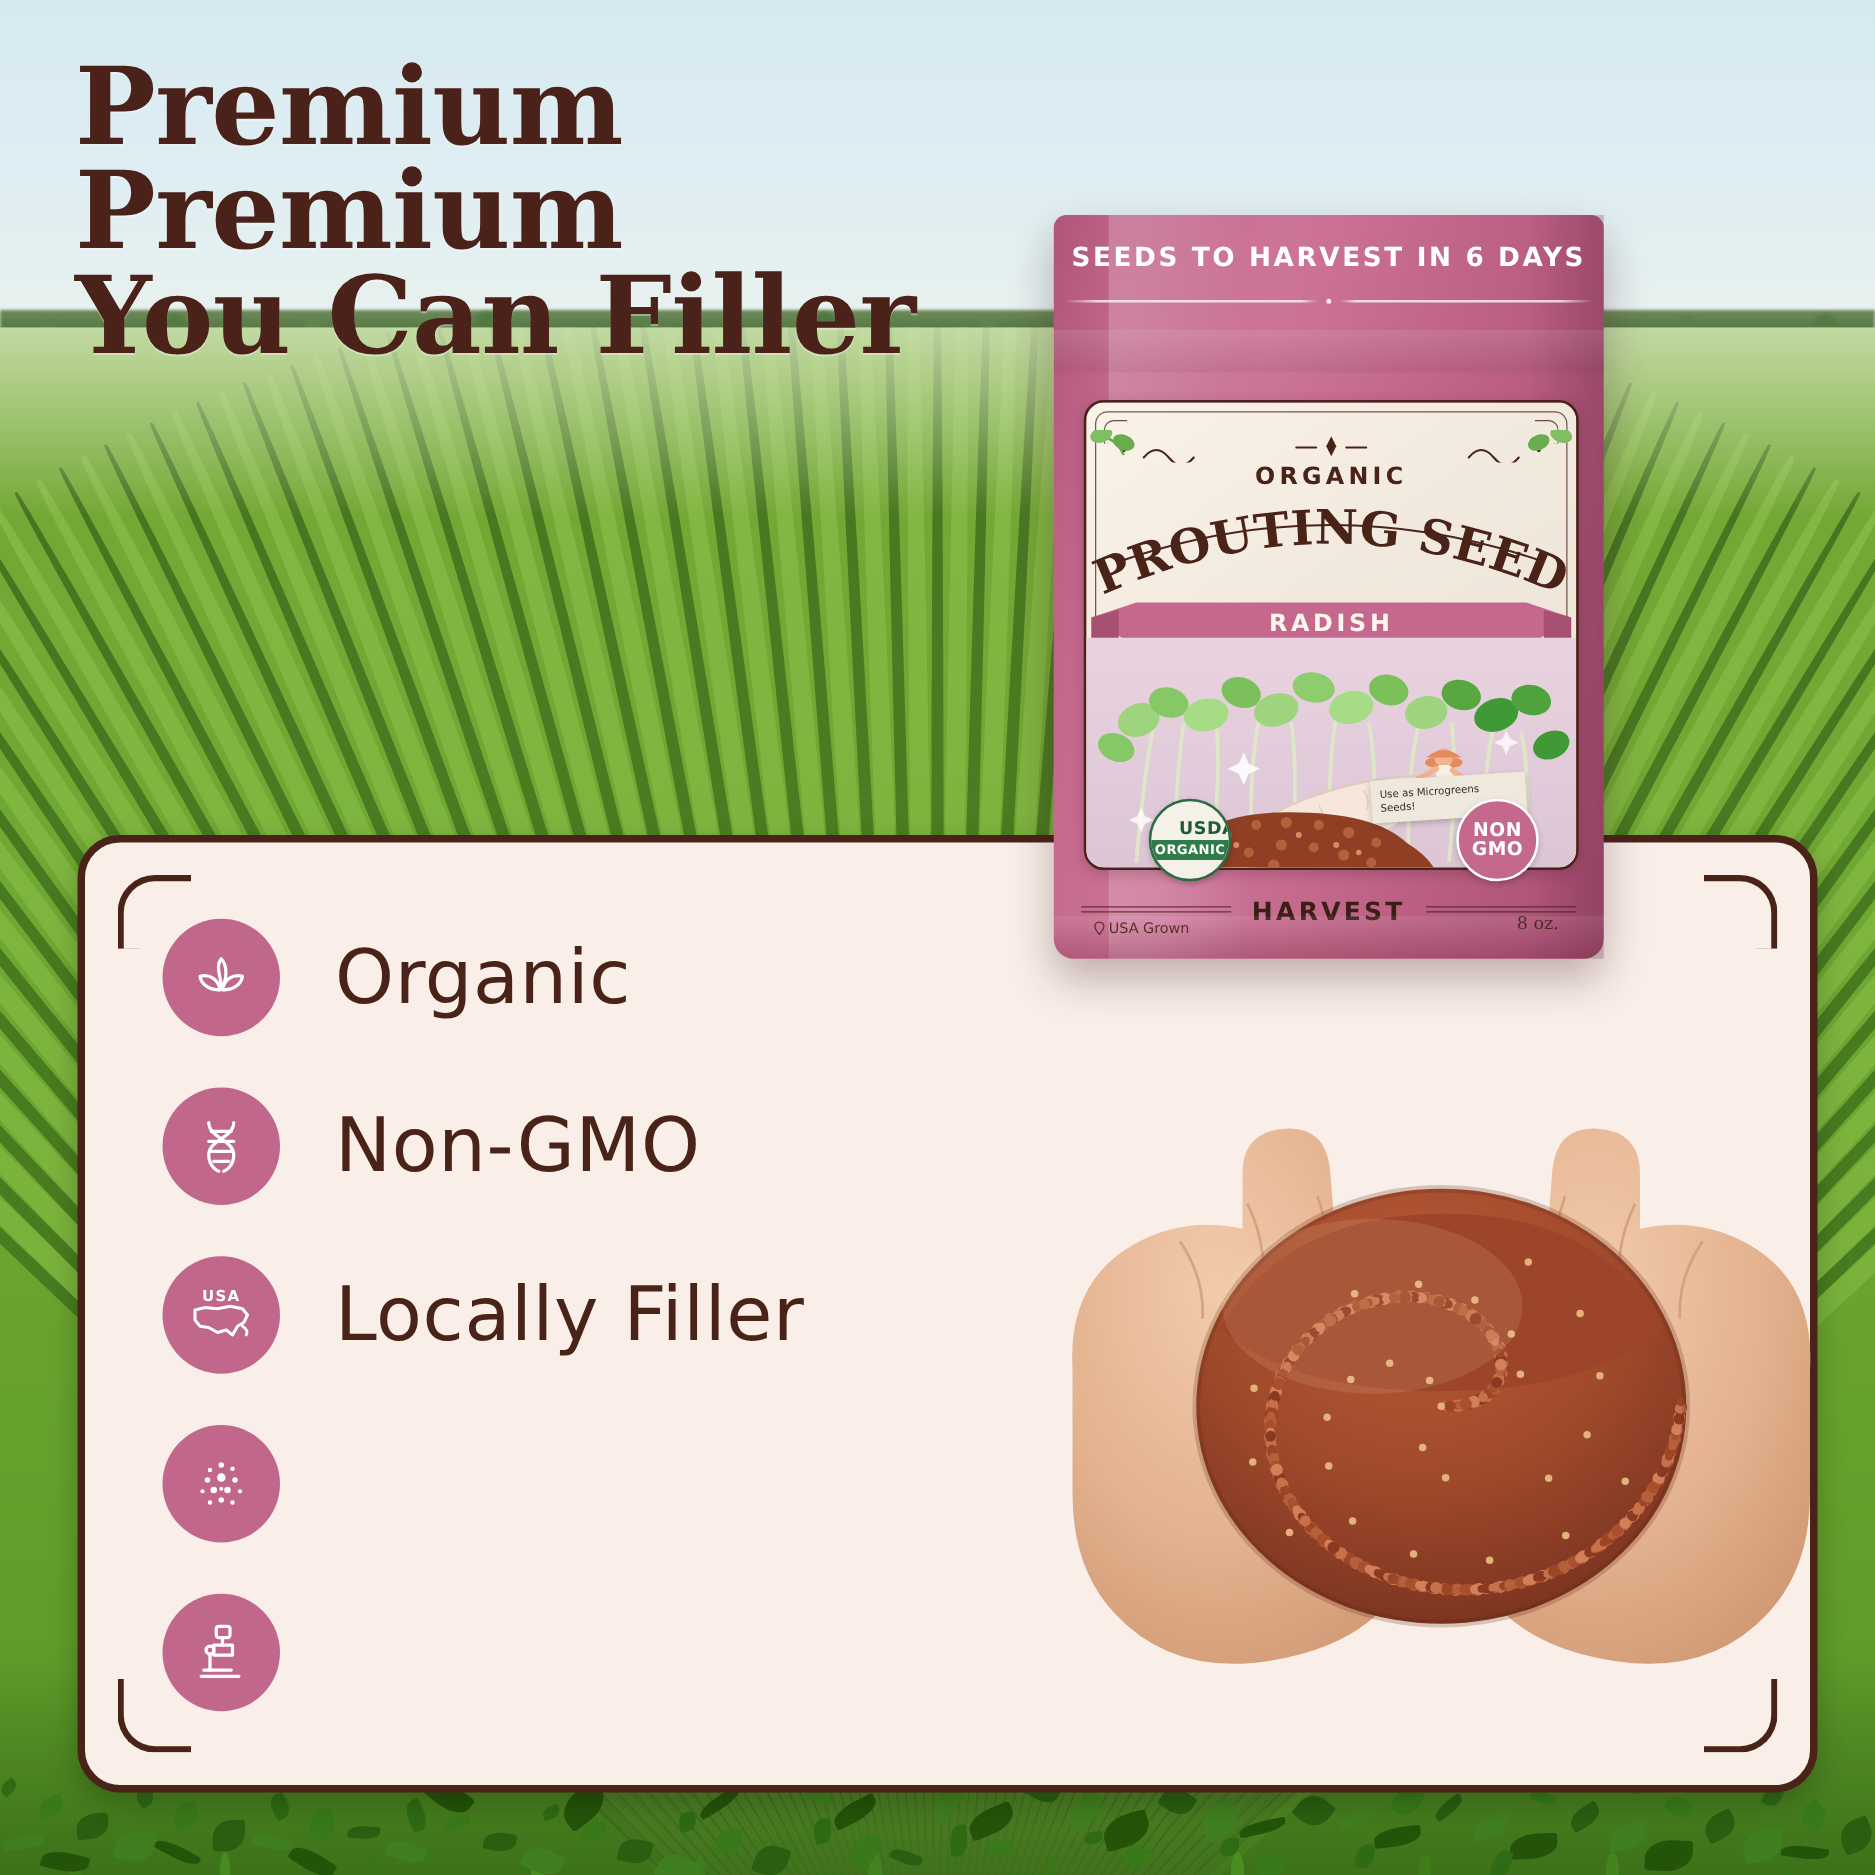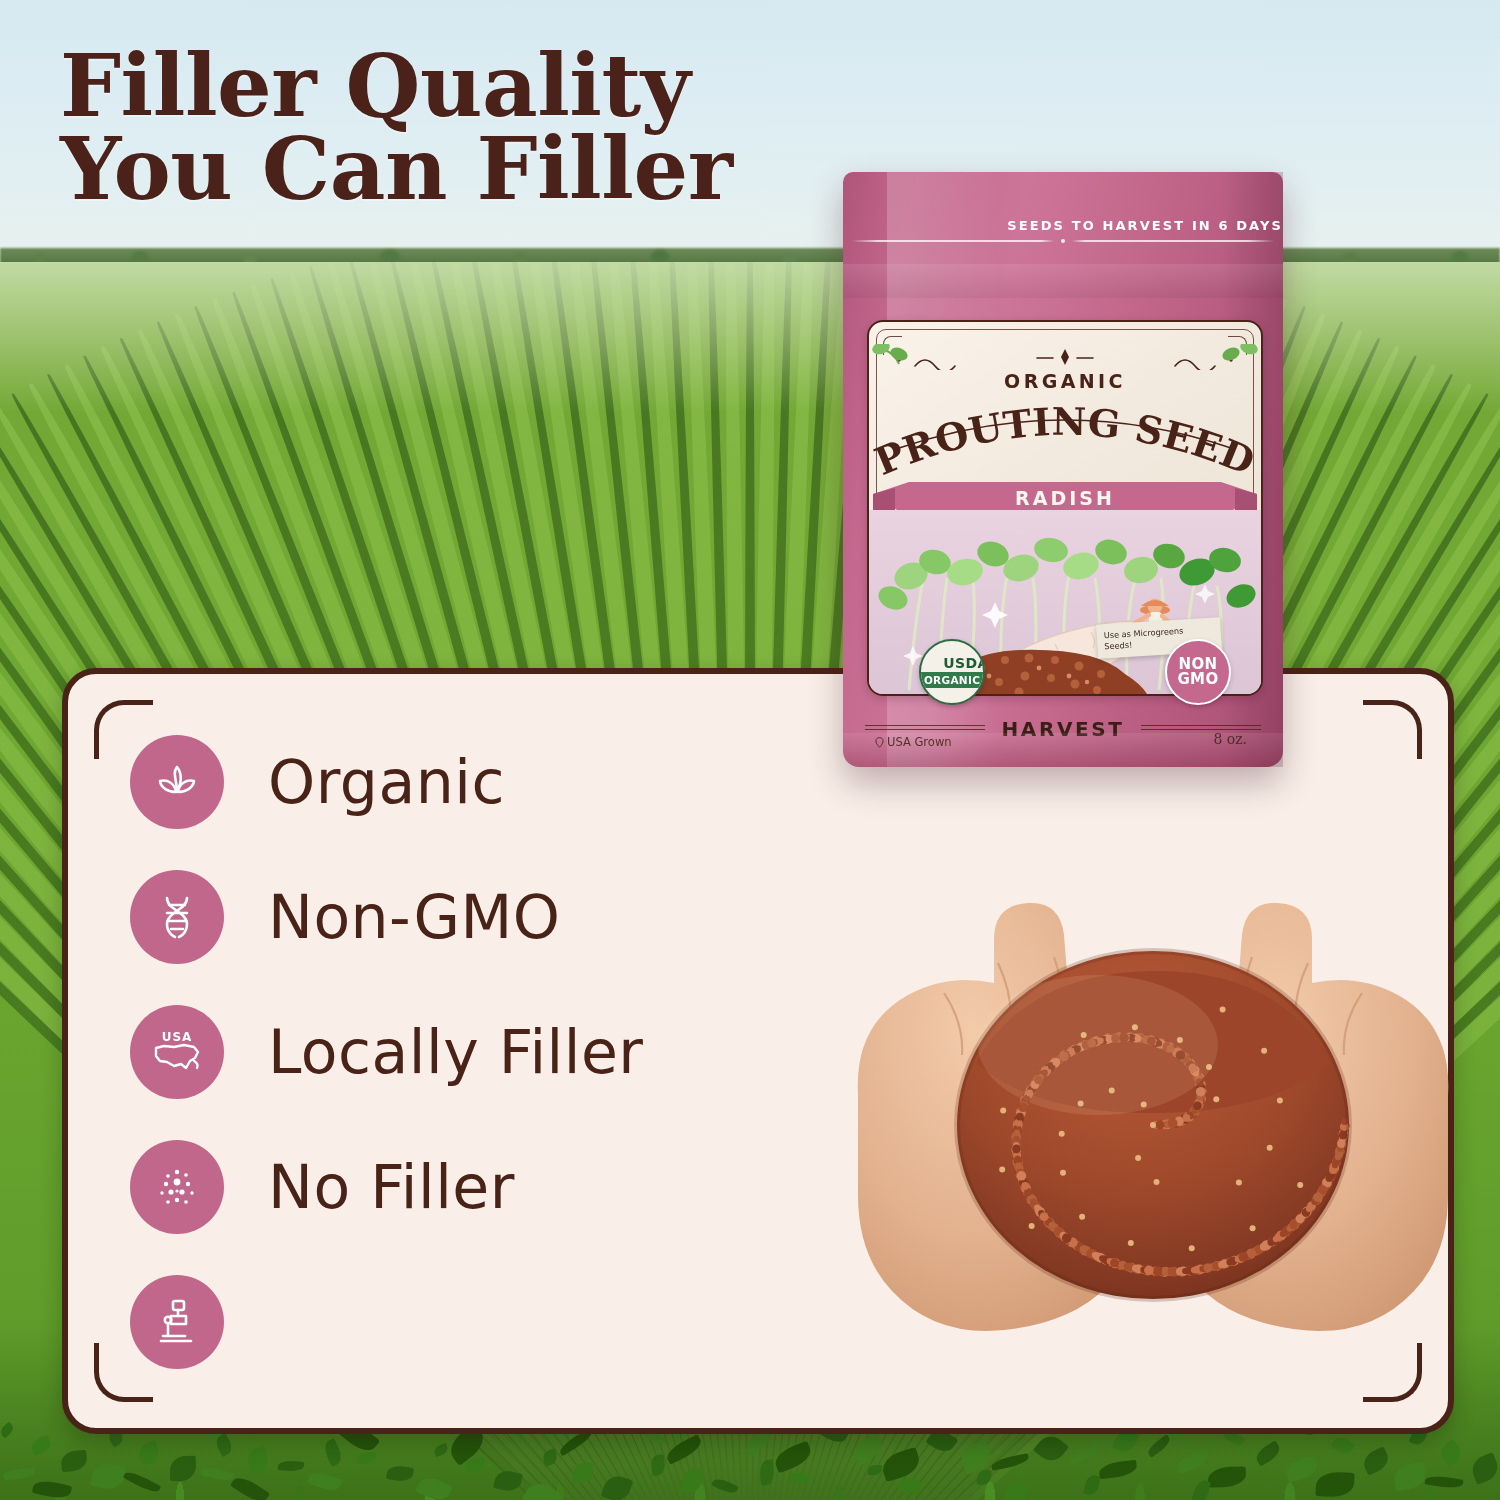--- a/index.html
+++ b/index.html
@@ -99,23 +99,23 @@
   .pouch .gloss{position:absolute;left:10%;top:0;width:26%;height:100%;
      background:linear-gradient(90deg,rgba(255,255,255,.20),rgba(255,255,255,0));}
   .pouch .gloss2{position:absolute;right:0;top:0;width:14%;height:100%;
      background:linear-gradient(90deg,rgba(0,0,0,0),rgba(70,15,40,.22));}
   .pouch .ziptop{position:absolute;left:0;right:0;top:68px;height:2px;
      background:linear-gradient(90deg,rgba(255,255,255,0) 2%,rgba(255,255,255,.75) 8%,rgba(255,255,255,.75) 45%,rgba(255,255,255,0) 48%,rgba(255,255,255,0) 52%,rgba(255,255,255,.75) 55%,rgba(255,255,255,.75) 92%,rgba(255,255,255,0) 98%);}
   .pouch .zipdot{position:absolute;left:50%;top:67px;width:4px;height:4px;margin-left:-2px;
      border-radius:50%;background:rgba(255,255,255,.85);}
   .pouch .zipband{position:absolute;left:0;right:0;top:92px;height:34px;
      background:linear-gradient(rgba(255,255,255,.09),rgba(0,0,0,.05));}
-  .pouchtop{position:absolute;left:0;right:0;top:22px;text-align:right;
-     color:#fff;font-size:13px;font-weight:700;letter-spacing:2.1px;
-     font-family:"DejaVu Sans", sans-serif;margin-top:24px;}
+  .pouchtop{position:absolute;left:0;right:0;top:22px;text-align:center;
+     color:#fff;font-size:21px;font-weight:700;letter-spacing:2.1px;
+     font-family:"DejaVu Sans", sans-serif;}
   .pouchbase{position:absolute;left:0;right:0;bottom:0;height:34px;
      background:linear-gradient(rgba(255,255,255,.08),rgba(120,40,65,.30));
      border-radius:0 0 16px 16px;}
 
   
   .label{position:absolute;left:24px;top:148px;width:392px;height:372px;
      background:linear-gradient(145deg,#faf3ea 0%,#f3eadf 40%,#efe6da 70%,#f7f0e6 100%);
      border:2px solid #4a2318;border-radius:16px;overflow:hidden;
      box-shadow:0 3px 10px rgba(60,20,35,.22);}
   .label .lframe{position:absolute;inset:7px;border:1.5px solid #4a2318;border-radius:10px;opacity:.75;}
@@ -368,21 +368,21 @@
         <i style="left:1425px;top:82px;width:38px;height:10px;background:#245409;transform:rotate(8deg);"></i>
         <i style="left:1411px;top:35px;width:14px;height:15px;background:#2f6a14;transform:rotate(25deg);"></i>
         <i style="left:1441px;top:48px;width:20px;height:20px;background:#387a1a;transform:rotate(-38deg);"></i>
         <i style="left:1472px;top:61px;width:26px;height:25px;background:#2a5f11;transform:rotate(-21deg);"></i>
         <i style="left:3px;top:74px;width:32px;height:10px;background:#407f1f;transform:rotate(-4deg);"></i>
         <i style="left:33px;top:87px;width:38px;height:15px;background:#245409;transform:rotate(13deg);"></i>
       </div>
   </div>
 
   <div class="headline">
-    <span>Filler Quality</span>
+    <span>Premium Premium</span>
     <span>You Can Filler</span>
   </div>
 
   <div class="pouch">
     <div class="gloss"></div>
     <div class="gloss2"></div>
     <div class="pouchtop">SEEDS TO HARVEST IN 6 DAYS</div>
     <div class="ziptop"></div>
     <div class="zipdot"></div>
     <div class="zipband"></div>
@@ -2172,21 +2172,20 @@
                 <circle cx="19" cy="30" r="2.6"></circle>
                 <circle cx="40" cy="31" r="1.7"></circle>
                 <circle cx="10" cy="31" r="1.7"></circle>
                 <circle cx="25" cy="38" r="2.2"></circle>
                 <circle cx="34" cy="40" r="1.8"></circle>
                 <circle cx="16" cy="40" r="1.8"></circle>
                 <circle cx="25" cy="29" r="1.6"></circle>
               </g>
             </svg>
           </div>
-          <div class="flabel">No Filler</div>
         </div>
         <div class="frow">
           <div class="fbadge">
             <svg width="48" height="52" viewBox="0 0 48 52">
               <g fill="none" stroke="#fff" stroke-width="2.6" stroke-linecap="round" stroke-linejoin="round">
                 <rect x="20" y="5" width="11" height="9" rx="2"></rect>
                 <path d="M25 14 v6"></path>
                 <path d="M18 20 h15 v8 h-15 z"></path>
                 <circle cx="15" cy="24" r="3.2"></circle>
                 <path d="M15 28 v12"></path>

